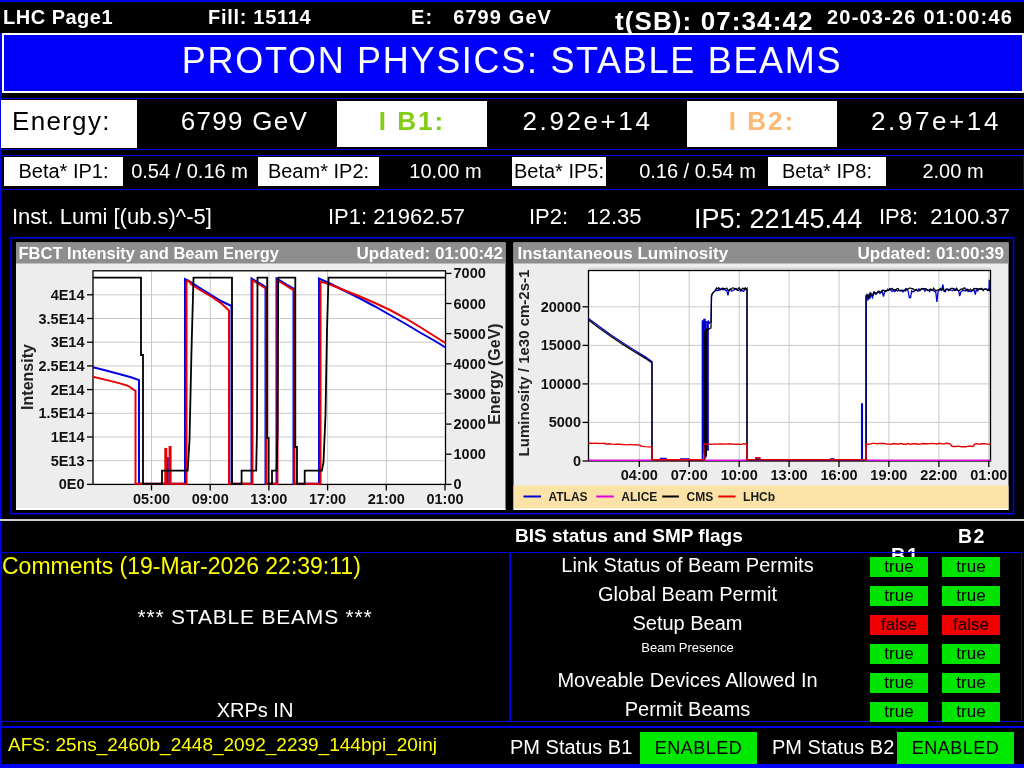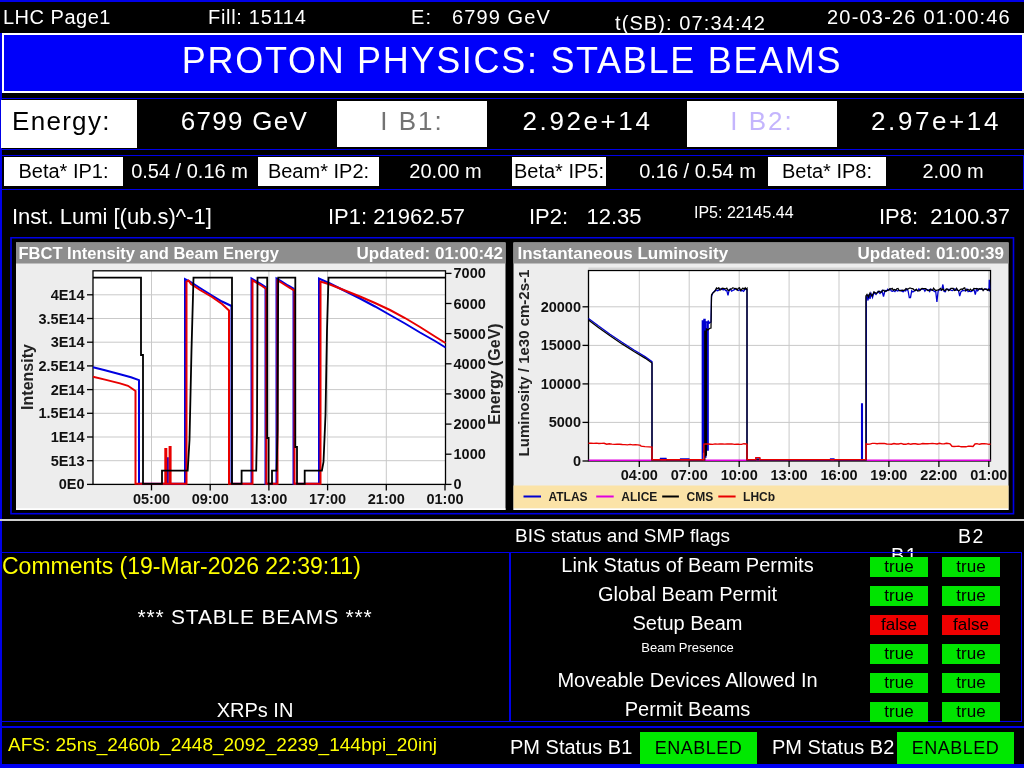--- a/index.html
+++ b/index.html
@@ -1,64 +1,64 @@
 <!DOCTYPE html>
 <html><head><meta charset="utf-8">
 <style>
 html,body{margin:0;padding:0;background:#000;width:1024px;height:768px;overflow:hidden}
 body{font-family:"Liberation Sans",sans-serif;position:relative}
 div{position:absolute;white-space:nowrap}
-.w{color:#fff} .b{font-weight:normal}
+.w{color:#fff} .b{font-weight:bold}
 .tl{font:bold 14.5px "Liberation Sans",sans-serif;fill:#111}
 .hd{font:bold 17px "Liberation Sans",sans-serif;fill:#fff}
 .at{font:bold 16px "Liberation Sans",sans-serif;fill:#222}
 .at2{font:bold 15px "Liberation Sans",sans-serif;fill:#222}
 .lg{font:bold 12px "Liberation Sans",sans-serif;fill:#1a1a1a}
 .cell{background:#fff;color:#000}
 .ctr{text-align:center}
 </style></head>
 <body>
 <div style="left:0;top:0;width:1024px;height:1.5px;background:#0000e8"></div>
 <div style="left:0;top:33px;width:1.5px;height:735px;background:#0000e8"></div>
 
 <div class="w b" style="left:3px;top:6px;font-size:20px;letter-spacing:0.5px">LHC Page1</div>
 <div class="w b" style="left:208px;top:6px;font-size:20px;letter-spacing:0.7px">Fill: 15114</div>
 <div class="w b" style="left:411px;top:6px;font-size:20px;letter-spacing:1.1px">E:&nbsp;&nbsp;&nbsp;6799 GeV</div>
-<div class="w b" style="left:615px;top:12px;font-size:20px;letter-spacing:1.1px">t(SB): 07:34:42</div>
+<div class="w b" style="left:615px;top:6px;font-size:26px;letter-spacing:1.1px">t(SB): 07:34:42</div>
 <div class="w b" style="left:827px;top:6px;font-size:20px;letter-spacing:1.2px">20-03-26 01:00:46</div>
 
 <div style="left:2px;top:33px;width:1018px;height:55.5px;background:#0000fa;border:2px solid #fff"></div>
 <div class="w ctr" style="left:0;top:39.5px;width:1024px;font-size:36px;letter-spacing:1.7px">PROTON PHYSICS: STABLE BEAMS</div>
 
 <div style="left:0;top:98px;width:1024px;height:1.4px;background:#0000e8"></div>
 <div style="left:0;top:148.6px;width:1024px;height:1.4px;background:#0000e8"></div>
 <div class="cell" style="left:1px;top:99.5px;width:136px;height:48px"></div>
 <div style="left:12px;top:106px;font-size:26px;letter-spacing:1.3px;color:#000">Energy:</div>
 <div class="w ctr" style="left:146px;top:106px;width:197px;font-size:26px;letter-spacing:1.3px">6799 GeV</div>
 <div class="cell" style="left:337px;top:100.5px;width:150px;height:46.5px"></div>
-<div class="b ctr" style="left:337px;top:106px;width:150px;font-size:26px;letter-spacing:2px;color:#737373">I B1:</div>
+<div class="b ctr" style="left:337px;top:106px;width:150px;font-size:26px;letter-spacing:2px;color:#84cc16">I B1:</div>
 <div class="w ctr" style="left:489px;top:106px;width:197px;font-size:26px;letter-spacing:2.6px">2.92e+14</div>
 <div class="cell" style="left:687px;top:100.5px;width:150px;height:46.5px"></div>
-<div class="b ctr" style="left:687px;top:106px;width:150px;font-size:26px;letter-spacing:2px;color:#c4b5fd">I B2:</div>
+<div class="b ctr" style="left:687px;top:106px;width:150px;font-size:26px;letter-spacing:2px;color:#fdba74">I B2:</div>
 <div class="w ctr" style="left:838px;top:106px;width:196px;font-size:26px;letter-spacing:2.6px">2.97e+14</div>
 
 <div style="left:0;top:154.5px;width:1024px;height:35px;border:1.4px solid #0000e8;box-sizing:border-box"></div>
 <div class="cell ctr" style="left:4px;top:157px;width:119px;height:29px;font-size:20px;line-height:29px">Beta* IP1:</div>
 <div class="w ctr" style="left:123px;top:157px;width:133px;font-size:20px;line-height:29px">0.54 / 0.16 m</div>
 <div class="cell ctr" style="left:258px;top:157px;width:121px;height:29px;font-size:20px;line-height:29px">Beam* IP2:</div>
-<div class="w ctr" style="left:379px;top:157px;width:133px;font-size:20px;line-height:29px">20.00 m</div>
+<div class="w ctr" style="left:379px;top:157px;width:133px;font-size:20px;line-height:29px">10.00 m</div>
 <div class="cell ctr" style="left:512px;top:157px;width:94px;height:29px;font-size:20px;line-height:29px">Beta* IP5:</div>
 <div class="w ctr" style="left:630px;top:157px;width:135px;font-size:20px;line-height:29px">0.16 / 0.54 m</div>
 <div class="cell ctr" style="left:768px;top:157px;width:118px;height:29px;font-size:20px;line-height:29px">Beta* IP8:</div>
 <div class="w ctr" style="left:886px;top:157px;width:134px;font-size:20px;line-height:29px">2.00 m</div>
 
-<div class="w" style="left:12px;top:204px;font-size:22px">Inst. Lumi [(ub.s)^-1]</div>
+<div class="w" style="left:12px;top:204px;font-size:22px">Inst. Lumi [(ub.s)^-5]</div>
 <div class="w" style="left:328px;top:204px;font-size:22px">IP1: 21962.57</div>
 <div class="w" style="left:529px;top:204px;font-size:22px">IP2:&nbsp;&nbsp; 12.35</div>
-<div class="w" style="left:694px;top:204px;font-size:16px">IP5: 22145.44</div>
+<div class="w" style="left:694px;top:204px;font-size:27px">IP5: 22145.44</div>
 <div class="w" style="left:879px;top:204px;font-size:22px">IP8:&nbsp; 2100.37</div>
 
 <svg id="charts" viewBox="0 237 1024 284" width="1024" height="284" style="position:absolute;left:0;top:237px">
 <rect x="11" y="237.7" width="1002.5" height="276" fill="none" stroke="#0000e8" stroke-width="1.6"></rect>
 <rect x="16" y="242.5" width="489.5" height="267.5" fill="#ededed"></rect>
 <rect x="513.5" y="242.5" width="495" height="267.5" fill="#ededed"></rect>
 <rect x="16" y="242.5" width="489.5" height="21" fill="#8e8e8e"></rect>
 <rect x="513.5" y="242.5" width="495" height="21" fill="#8e8e8e"></rect>
 <rect x="16" y="508.3" width="489.5" height="1.6" fill="#fff"></rect>
 <rect x="513.5" y="508.3" width="495" height="1.6" fill="#fff"></rect>

